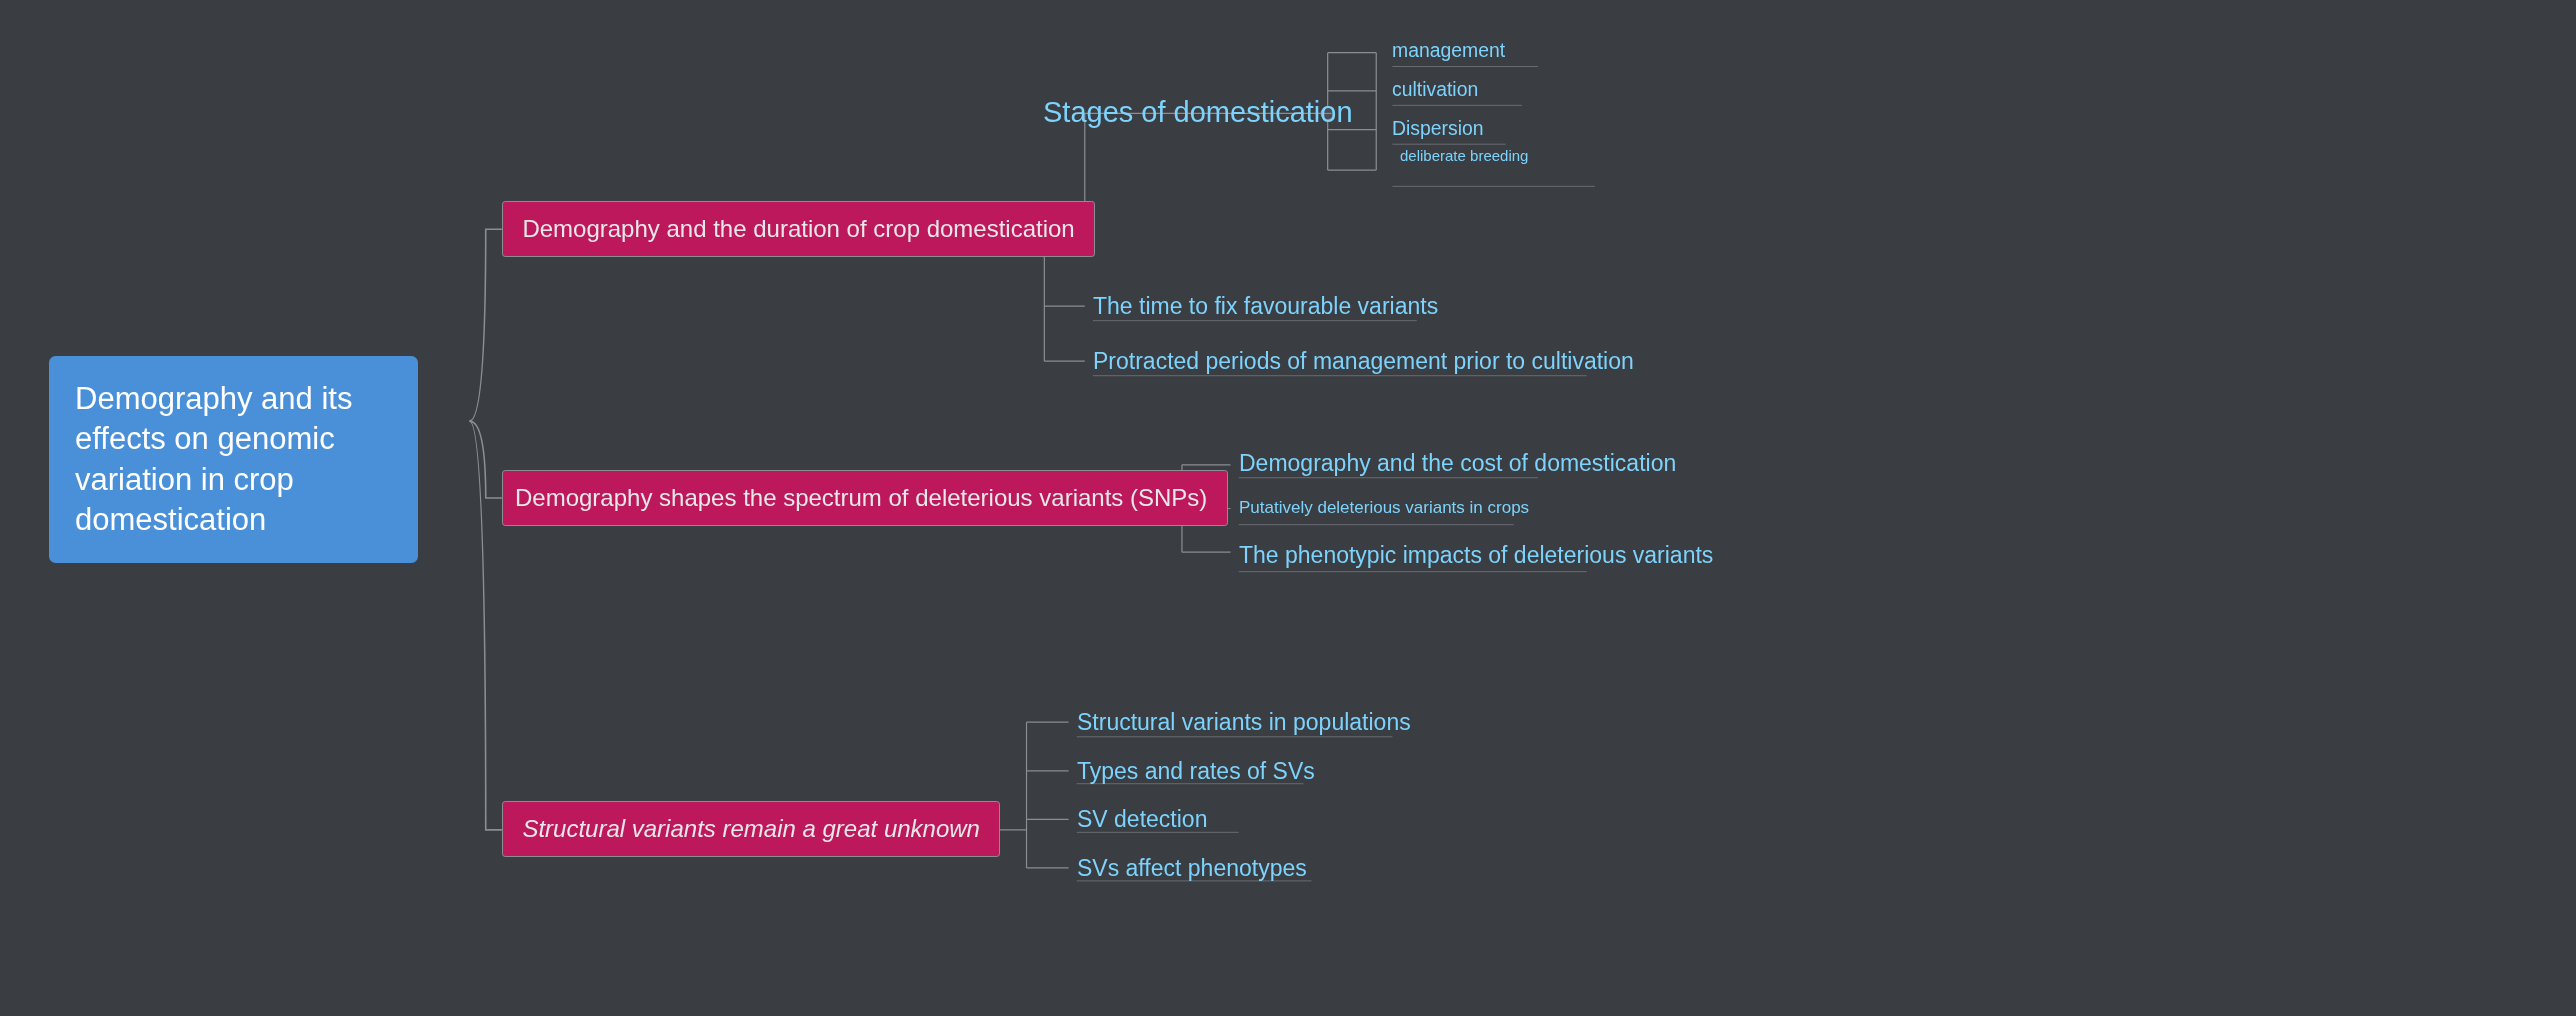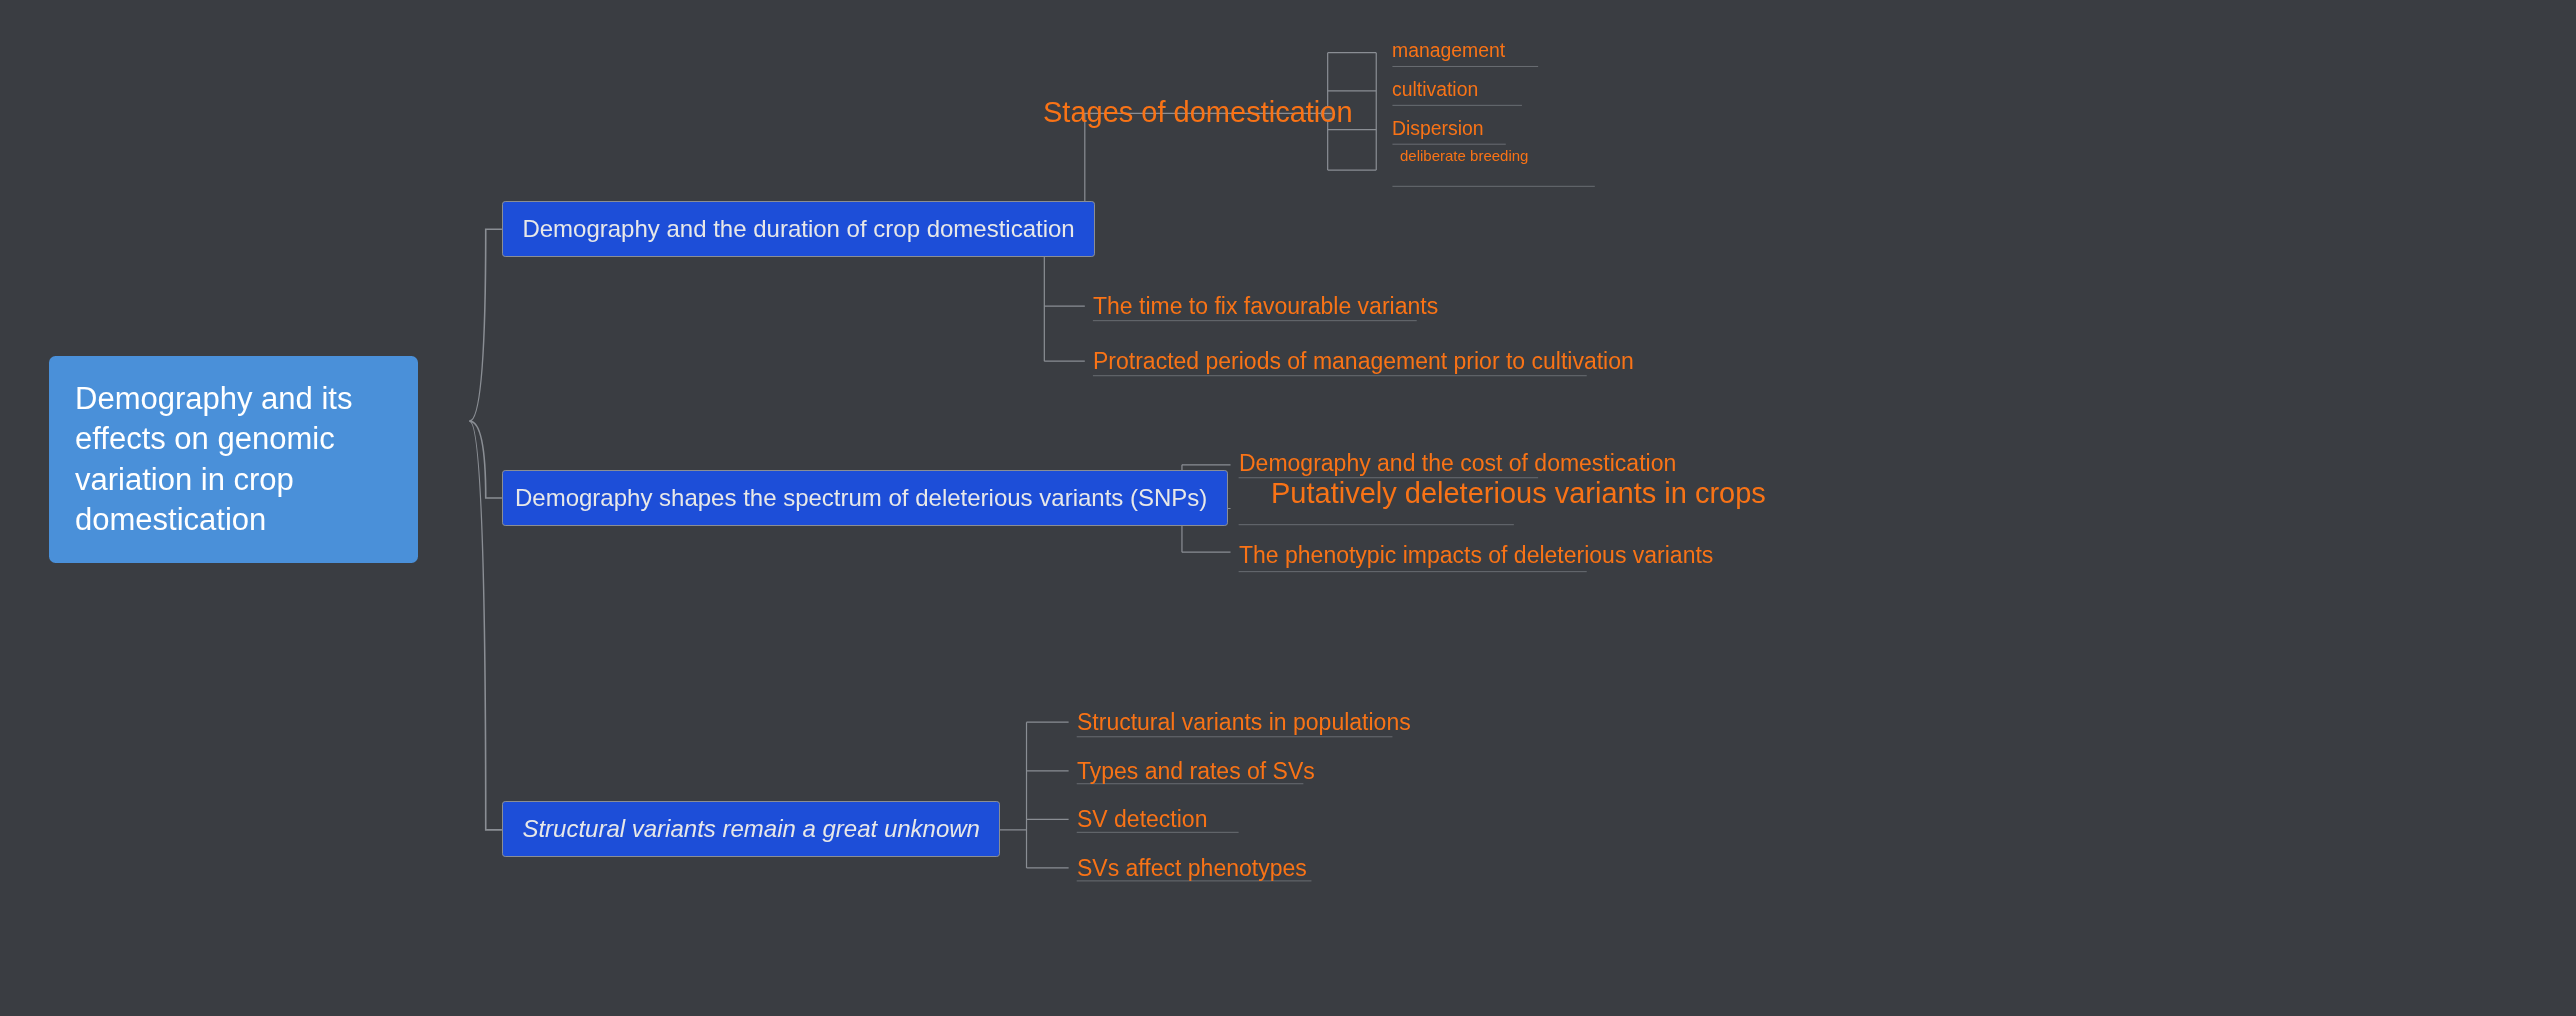--- a/index.html
+++ b/index.html
@@ -22,33 +22,33 @@
       padding: 23px 26px;
       color: #fff;
       font-size: 31px;
       font-weight: 400;
       line-height: 1.3;
       z-index: 10;
     }
 
     .branch-box {
       position: absolute;
-      background: #1d4ed8;
+      background: #be185d;
       border: 1.2px solid #8a8e94;
       border-radius: 3.2px;
       padding: 13px 19.4px;
       color: #e8e8e8;
       font-size: 24px;
       white-space: nowrap;
       z-index: 10;
     }
 
     .leaf-text {
       position: absolute;
-      color: #f97316;
+      color: #7dd3fc;
       font-size: 21px;
       white-space: nowrap;
       z-index: 10;
     }
 
     svg.connectors {
       position: absolute;
       top: 0;
       left: 0;
       width: 2576px;
@@ -131,21 +131,21 @@
 <div class="leaf-text" style="left: 1392px; top: 78px; font-size:19.4px;">cultivation</div>
 <div class="leaf-text" style="left: 1392px; top: 117px; font-size:19.4px;">Dispersion</div>
 <div class="leaf-text" style="left: 1392px; top: 147px; font-size:15px;margin-left:8px;">deliberate breeding</div>
 
 <div class="leaf-text" style="left: 1093px; top: 293px; font-size:23px;">The time to fix favourable variants</div>
 
 <div class="leaf-text" style="left: 1093px; top: 348px; font-size:23px;">Protracted periods of management prior to cultivation</div>
 
 <div class="leaf-text" style="left: 1239px; top: 450px; font-size:23px;">Demography and the cost of domestication</div>
 
-<div class="leaf-text" style="left: 1239px; top: 477px; font-size:29px;margin-left:32px;">Putatively deleterious variants in crops</div>
+<div class="leaf-text" style="left: 1239px; top: 498px; font-size:17px;">Putatively deleterious variants in crops</div>
 
 <div class="leaf-text" style="left: 1239px; top: 542px; font-size:23px;">The phenotypic impacts of deleterious variants</div>
 
 <div class="leaf-text" style="left: 1077px; top: 709px; font-size:23px;text-align:right;">Structural variants in populations</div>
 
 <div class="leaf-text" style="left: 1077px; top: 758px; font-size:23px;">Types and rates of SVs</div>
 
 <div class="leaf-text" style="left: 1077px; top: 806px; font-size:23px;">SV detection</div>
 
 <div class="leaf-text" style="left: 1077px; top: 855px; font-size:23px;">SVs affect phenotypes</div>

